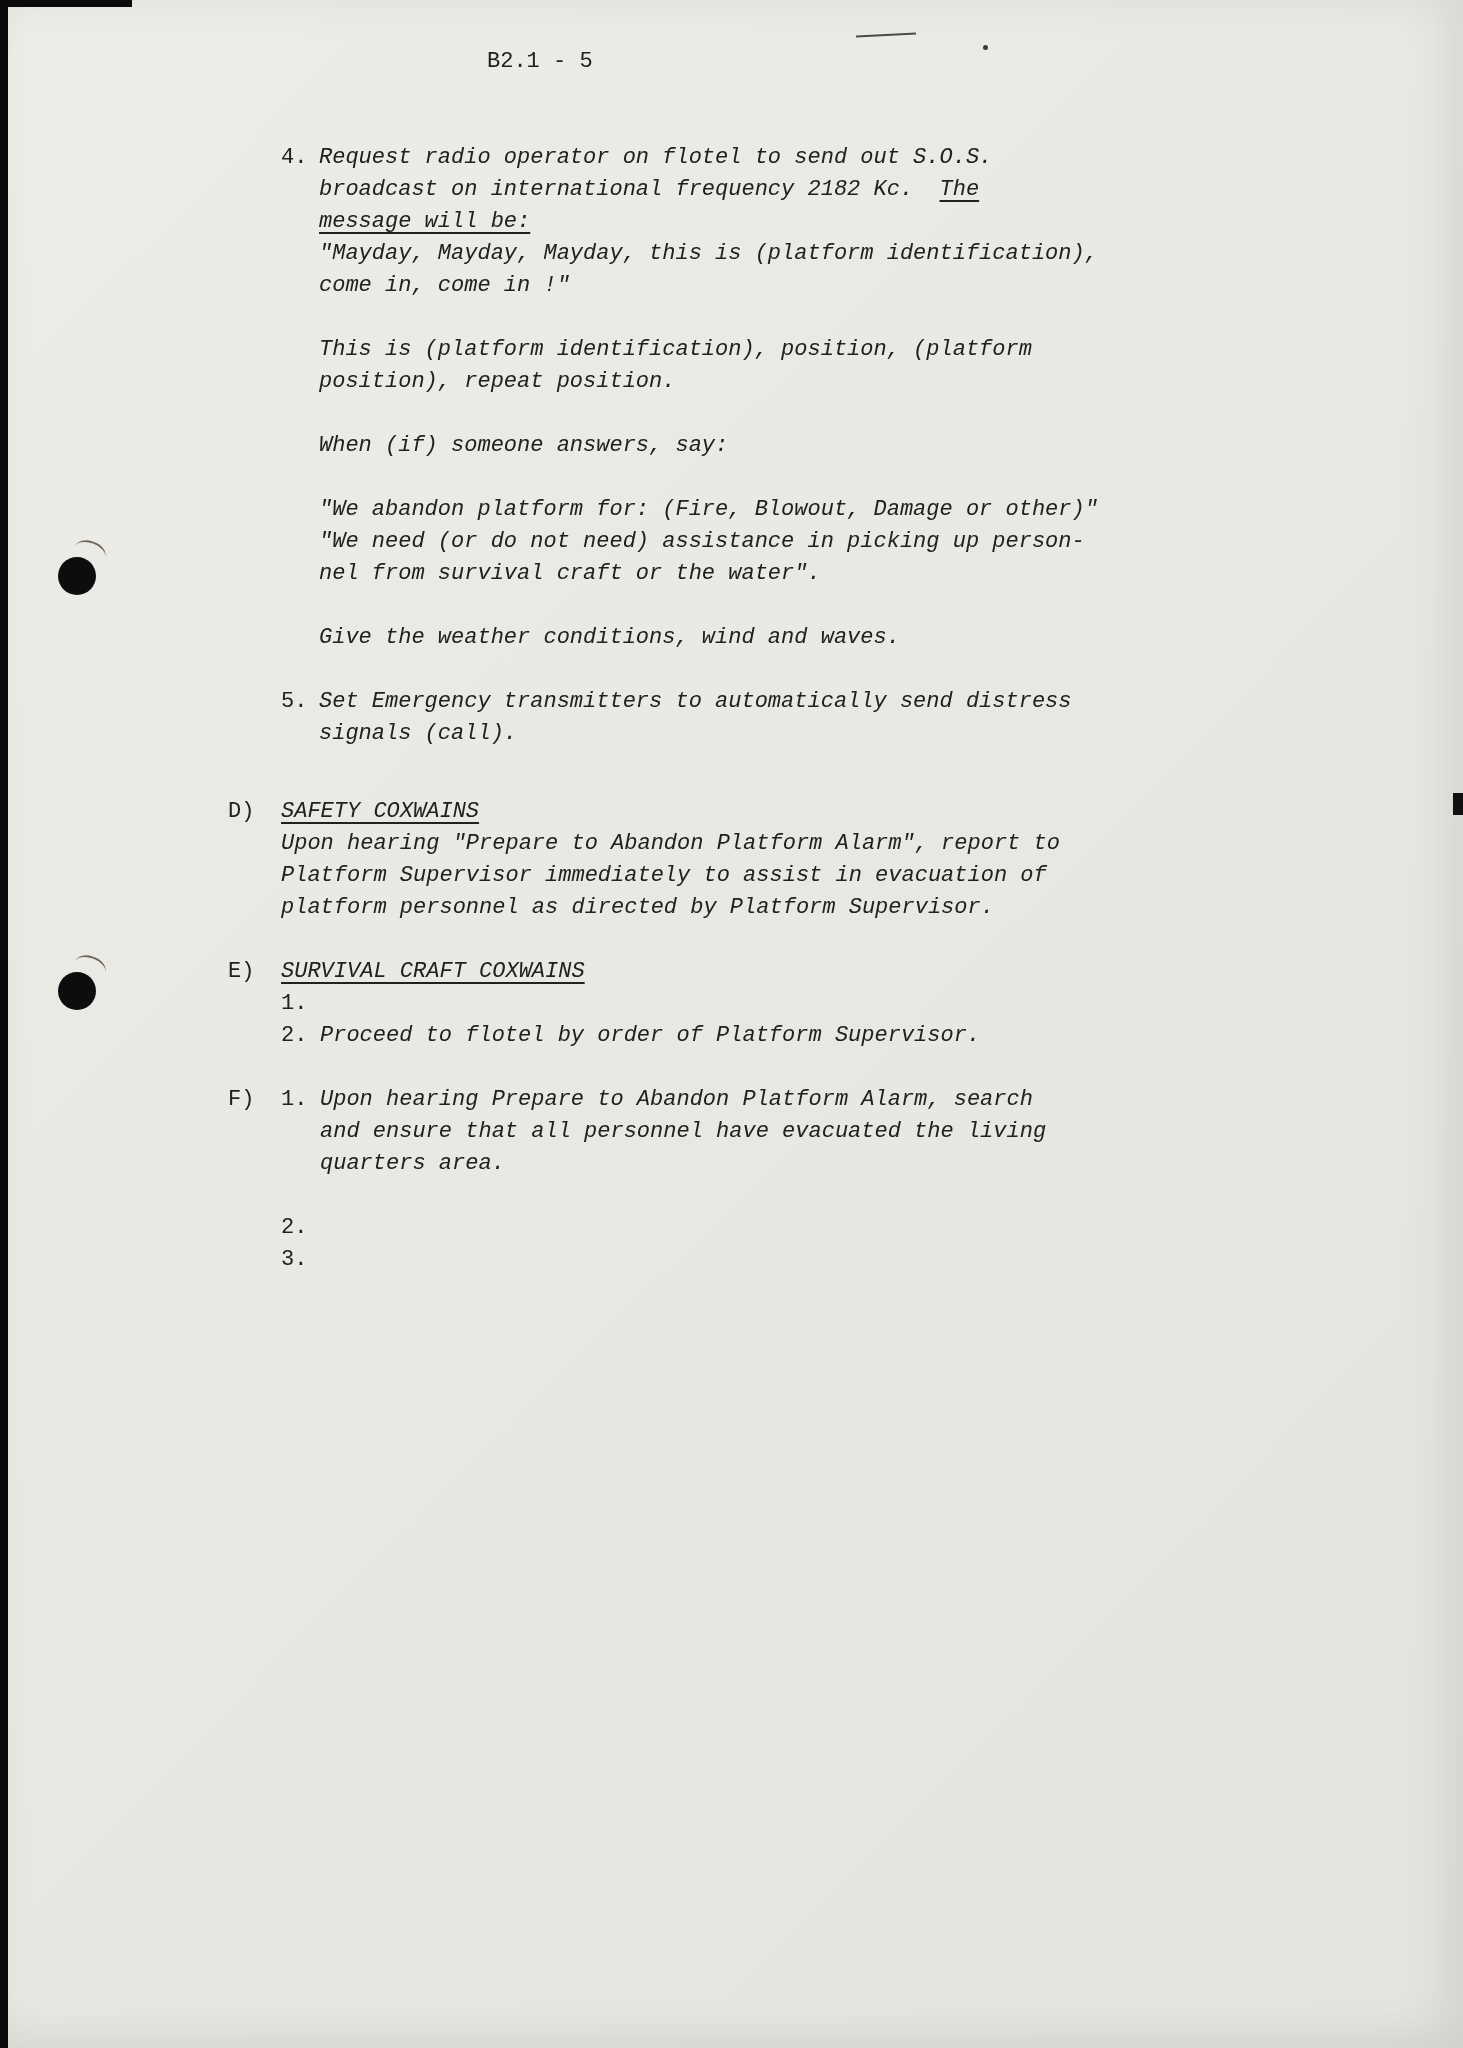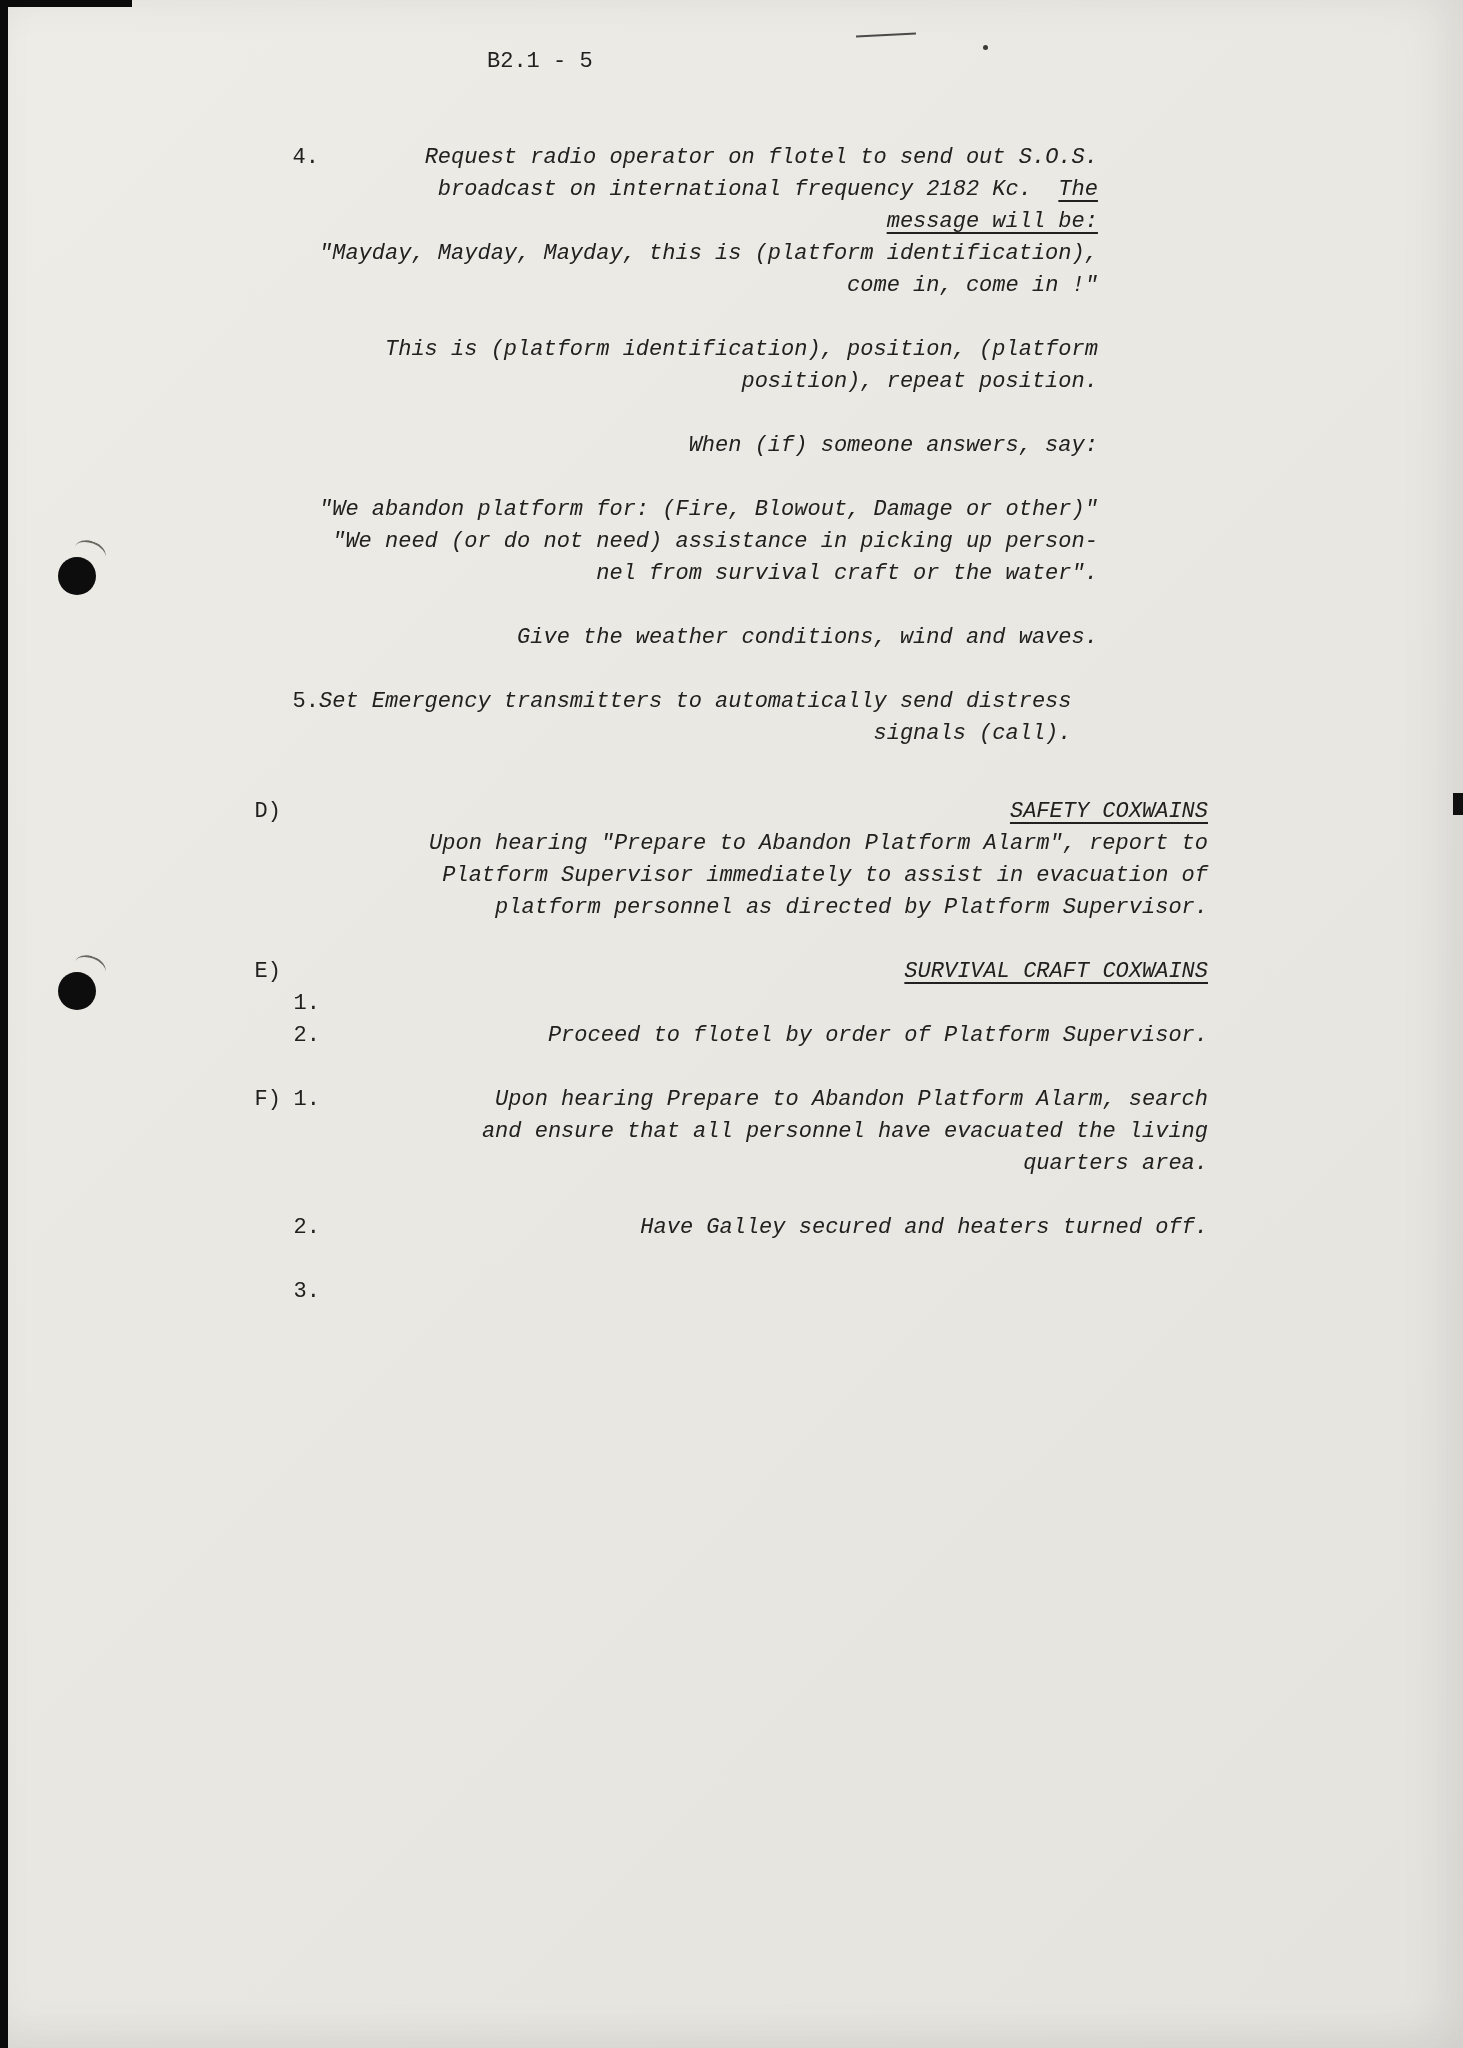--- a/index.html
+++ b/index.html
@@ -9,21 +9,20 @@
     height: 2048px;
     margin: 0 auto;
     background: linear-gradient(135deg, #edecE7 0%, #e8e7e2 55%, #e4e3de 100%);
     background-color: #e8e7e2;
     font-family: "Liberation Mono", "DejaVu Sans Mono", monospace;
     font-size: 22px;
     line-height: 32px;
     color: #222120;
     overflow: hidden;
     box-shadow: inset -24px 0 48px rgba(0,0,0,0.05), inset 0 -18px 40px rgba(0,0,0,0.04);
-    text-align: right;
   }
   
   .edge-left {
     position: absolute; left: 0; top: 0; width: 8px; height: 100%;
     background: #0b0b0b;
   }
   .edge-top-corner {
     position: absolute; left: 0; top: 0; width: 132px; height: 7px;
     background: #0b0b0b;
   }
@@ -142,21 +141,20 @@
       <span class="marker">F)</span>
       <div class="body">
         <div class="sub-item">
           <span class="marker">1.</span>
           <p class="para">Upon hearing Prepare to Abandon Platform Alarm, search
 and ensure that all personnel have evacuated the living
 quarters area.</p>
         </div>
         <div class="sub-item">
           <span class="marker">2.</span>
-          <p class="para">Have Galley secured and heaters turned off.</p>
         </div>
         <div class="sub-item">
           <span class="marker">3.</span>
         </div>
       </div>
     </div>
 
   </div>
 </div>
 

